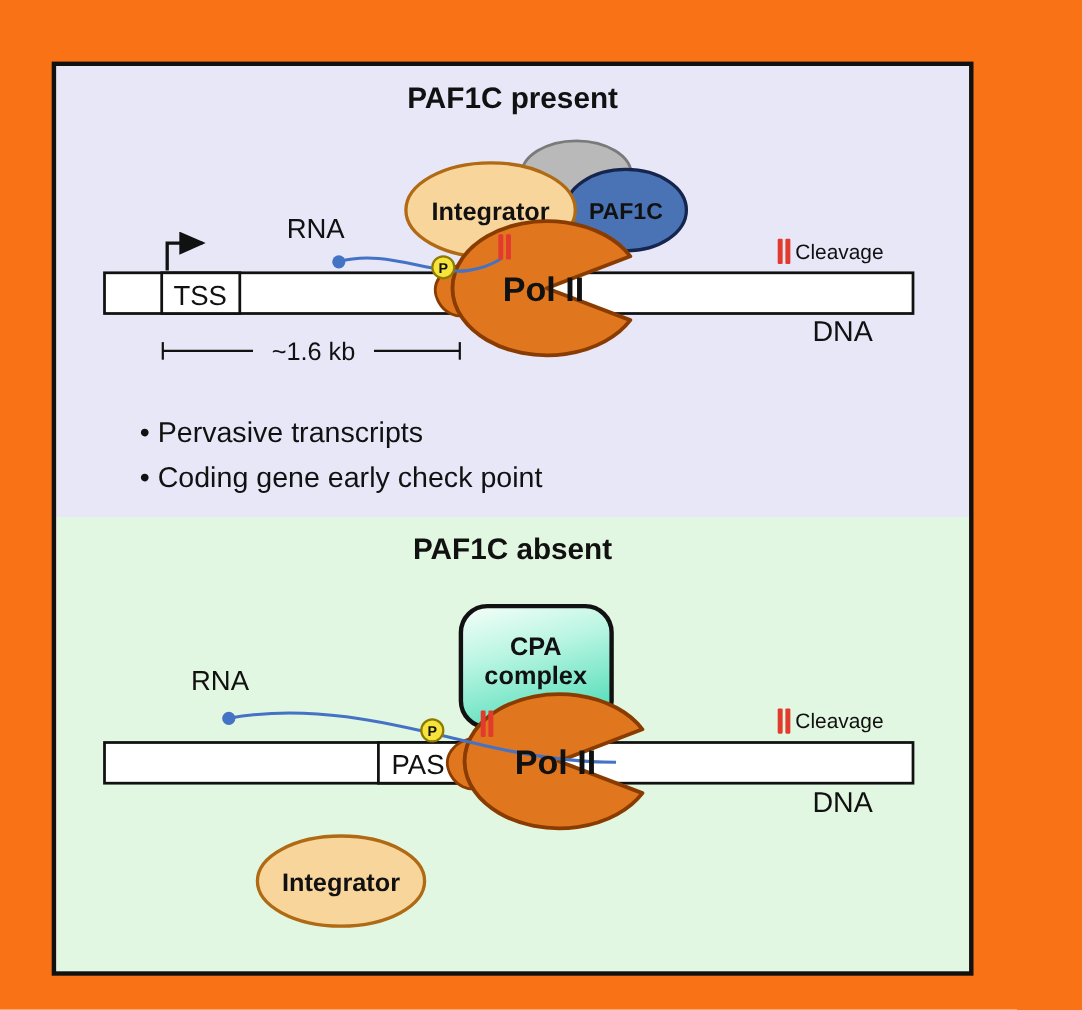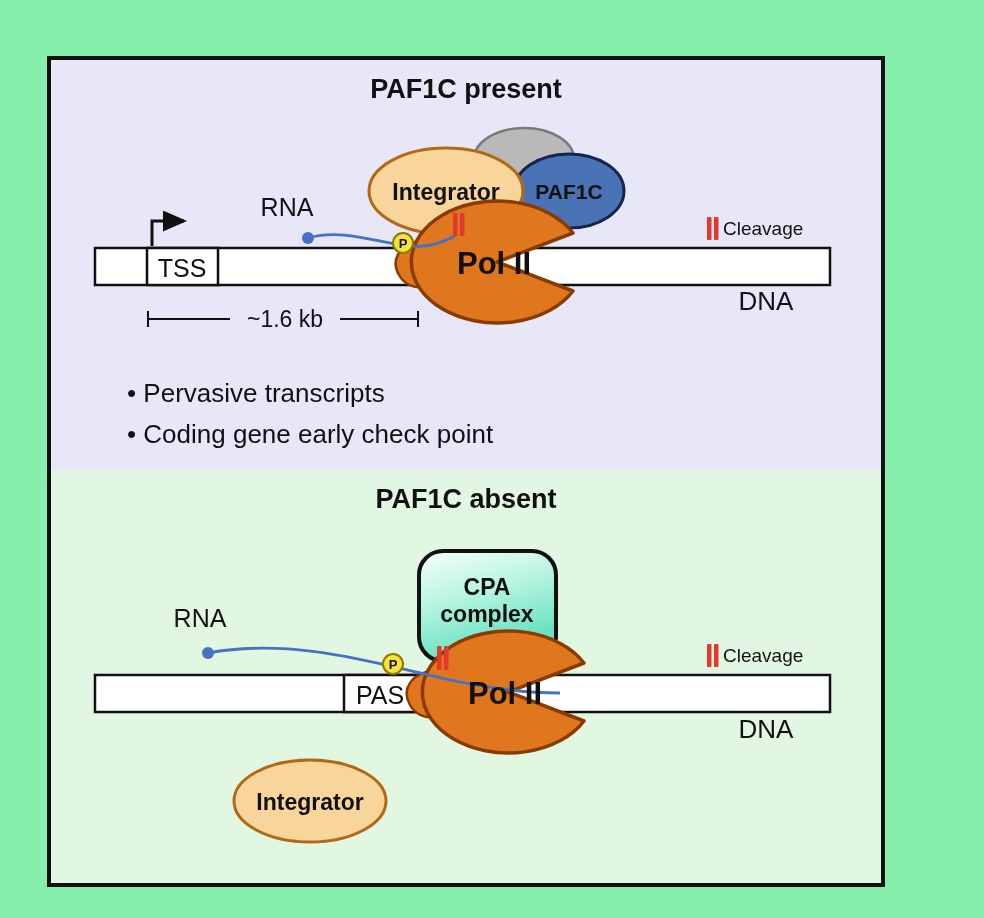--- a/index.html
+++ b/index.html
@@ -7,21 +7,21 @@
     padding: 0;
     background: #ffffff;
     width: 984px;
     height: 918px;
     overflow: hidden;
   }
   #stage {
     position: relative;
     width: 984px;
     height: 918px;
-    background: #86efac;
+    background: #f97316;
   }
   svg { display: block; }
   .t {
     font-family: "Liberation Sans", "DejaVu Sans", sans-serif;
     fill: #111111;
   }
   .bold { font-weight: bold; }
 </style>
 </head>
 <body>

